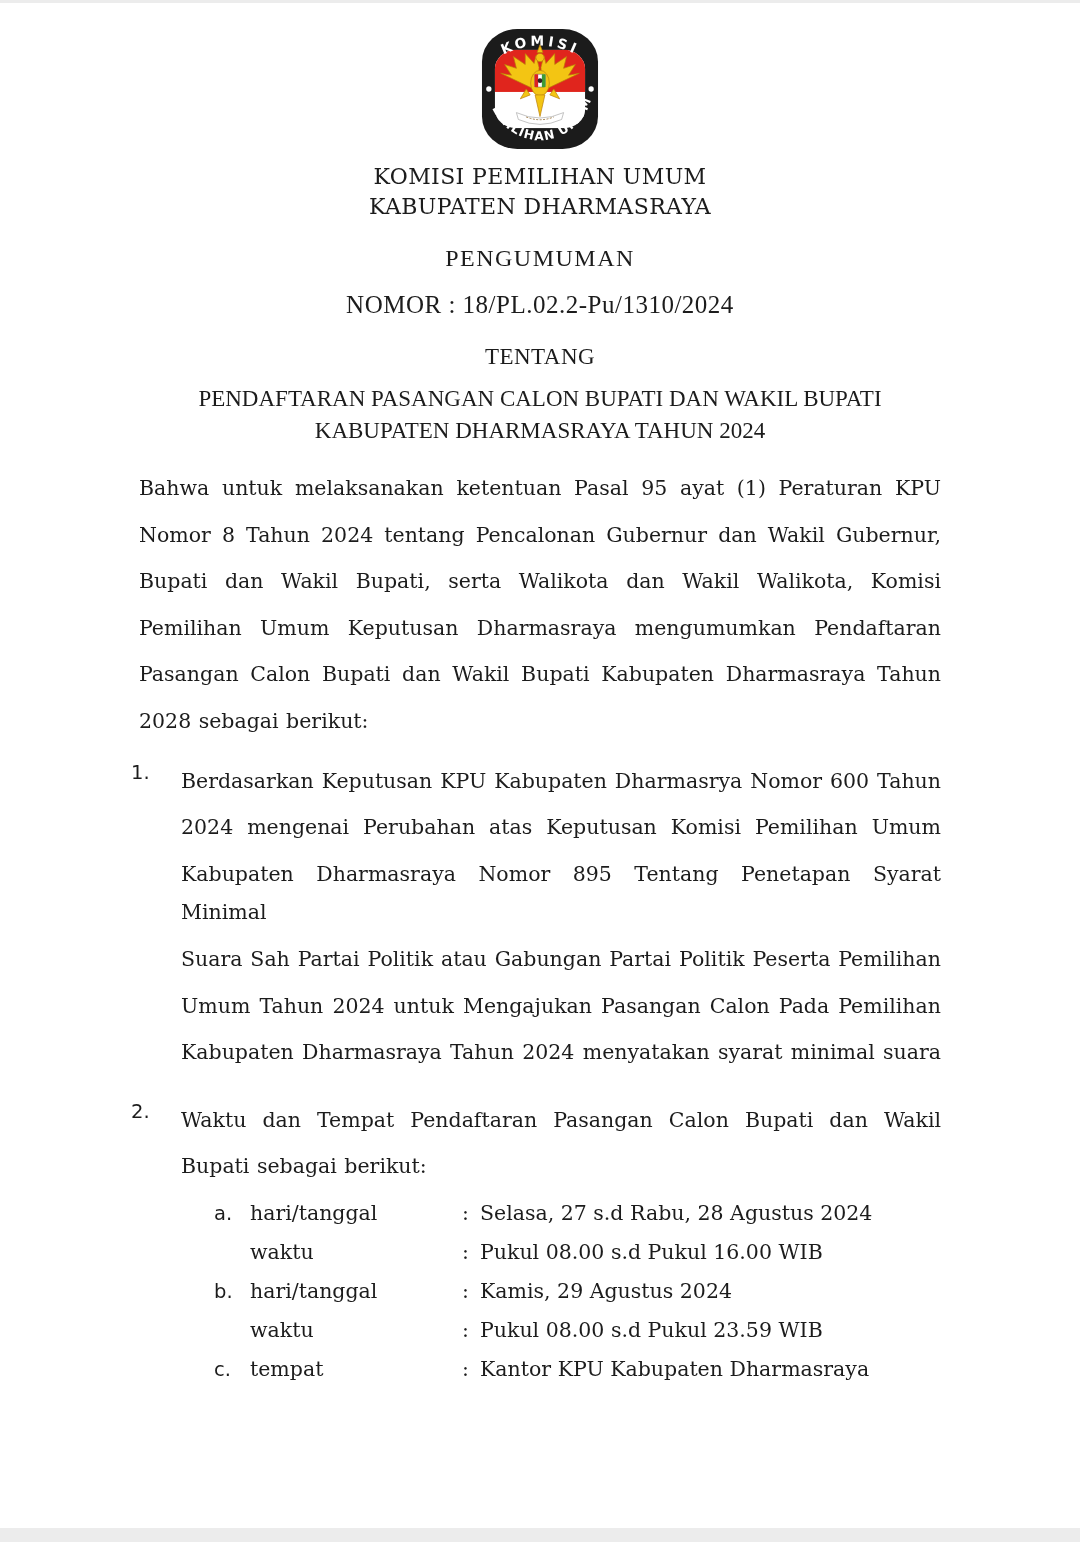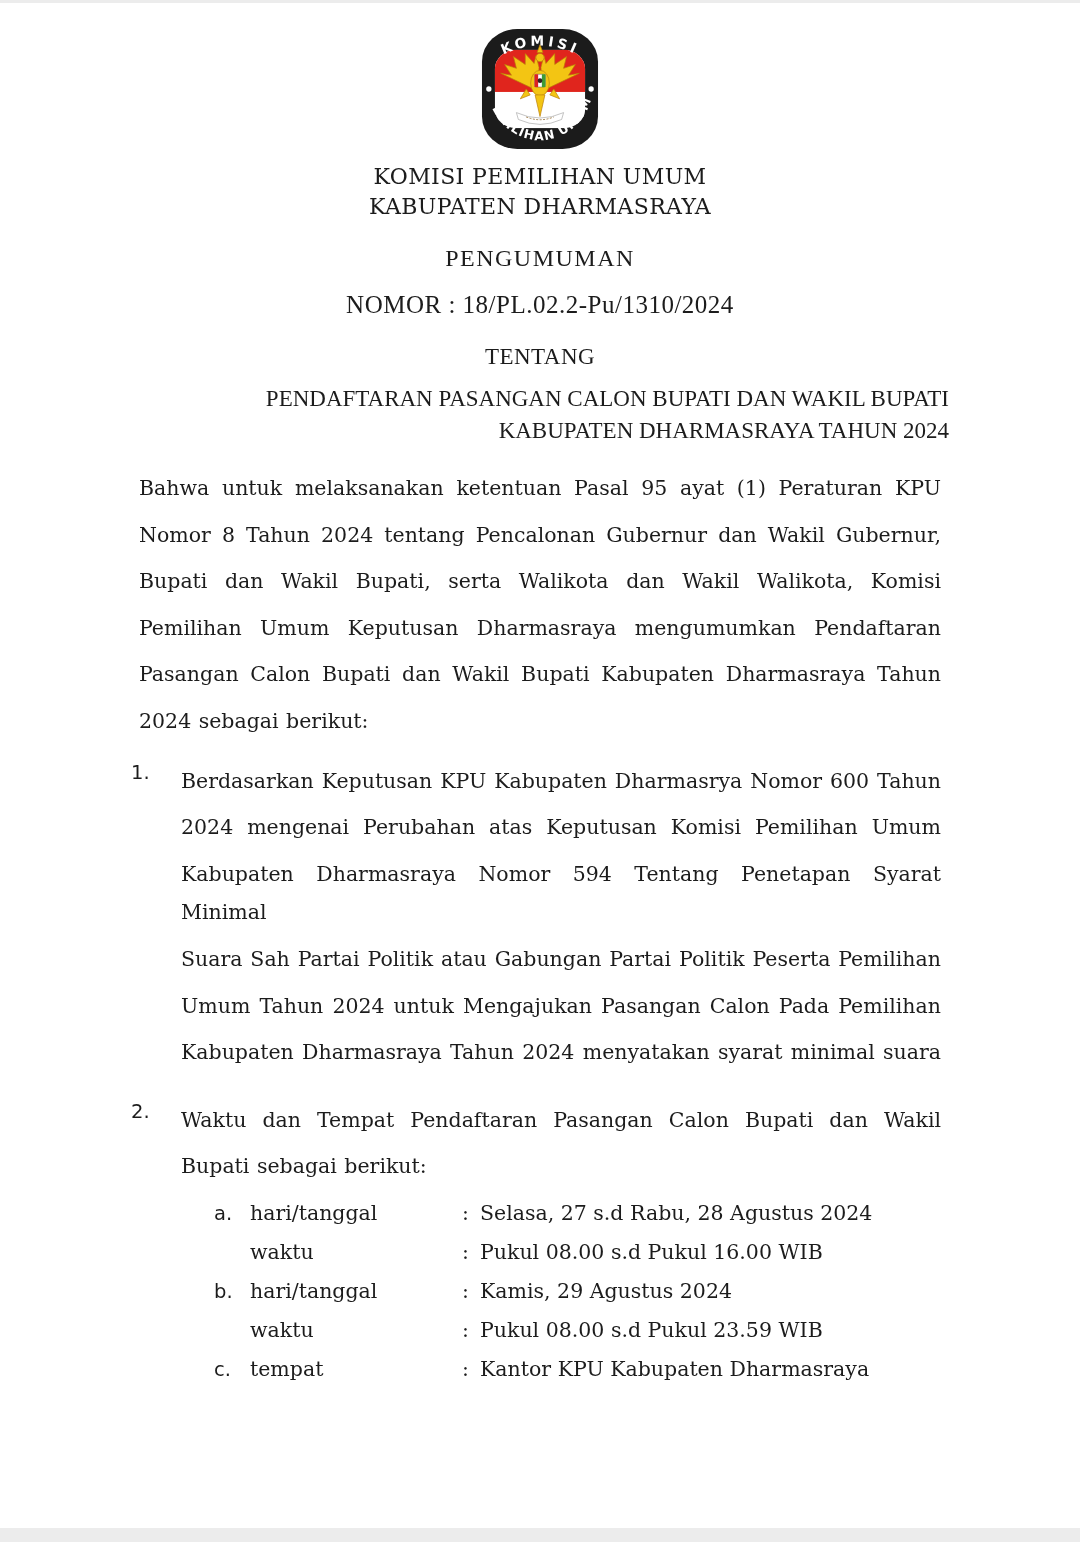--- a/index.html
+++ b/index.html
@@ -32,21 +32,21 @@
   .doc-number{
     font-family:"Liberation Serif","DejaVu Serif",serif;
     font-size:25px;margin-top:19px;letter-spacing:.5px;
   }
   .about-label{
     font-family:"Liberation Serif","DejaVu Serif",serif;
     font-size:23px;margin-top:25px;letter-spacing:.5px;
   }
   .subject{
     font-family:"Liberation Serif","DejaVu Serif",serif;
-    font-size:23px;line-height:32px;margin-top:13px;text-align:right;
+    font-size:23px;line-height:32px;margin-top:13px;
   }
 
   
   .doc-body{margin-top:22px;font-size:20.5px;}
   .jline{
     margin:8px;line-height:38.6px;
     text-align:justify;text-align-last:justify;
     word-spacing:1px;
   }
   .jline.last{text-align-last:left;}
@@ -140,29 +140,29 @@
     </header>
 
     <main class="doc-body">
 
       <section>
         <p class="jline">Bahwa untuk melaksanakan ketentuan Pasal 95 ayat (1) Peraturan KPU</p>
         <p class="jline">Nomor 8 Tahun 2024 tentang Pencalonan Gubernur dan Wakil Gubernur,</p>
         <p class="jline">Bupati dan Wakil Bupati, serta Walikota dan Wakil Walikota, Komisi</p>
         <p class="jline">Pemilihan Umum Keputusan Dharmasraya mengumumkan Pendaftaran</p>
         <p class="jline">Pasangan Calon Bupati dan Wakil Bupati Kabupaten Dharmasraya Tahun</p>
-        <p class="jline last">2024 sebagai berikut:</p>
+        <p class="jline last">2028 sebagai berikut:</p>
       </section>
 
       <div class="list-item">
         <span class="list-marker">1.</span>
         <div class="item-text">
           <p class="jline">Berdasarkan Keputusan KPU Kabupaten Dharmasrya Nomor 600 Tahun</p>
           <p class="jline">2024 mengenai Perubahan atas Keputusan Komisi Pemilihan Umum</p>
-          <p class="jline">Kabupaten Dharmasraya Nomor 594 Tentang Penetapan Syarat Minimal</p>
+          <p class="jline">Kabupaten Dharmasraya Nomor 895 Tentang Penetapan Syarat Minimal</p>
           <p class="jline">Suara Sah Partai Politik atau Gabungan Partai Politik Peserta Pemilihan</p>
           <p class="jline">Umum Tahun 2024 untuk Mengajukan Pasangan Calon Pada Pemilihan</p>
           <p class="jline">Kabupaten Dharmasraya Tahun 2024 menyatakan syarat minimal suara</p>
         </div>
       </div>
 
       <div class="list-item">
         <span class="list-marker">2.</span>
         <div class="item-text">
           <p class="jline">Waktu dan Tempat Pendaftaran Pasangan Calon Bupati dan Wakil</p>

